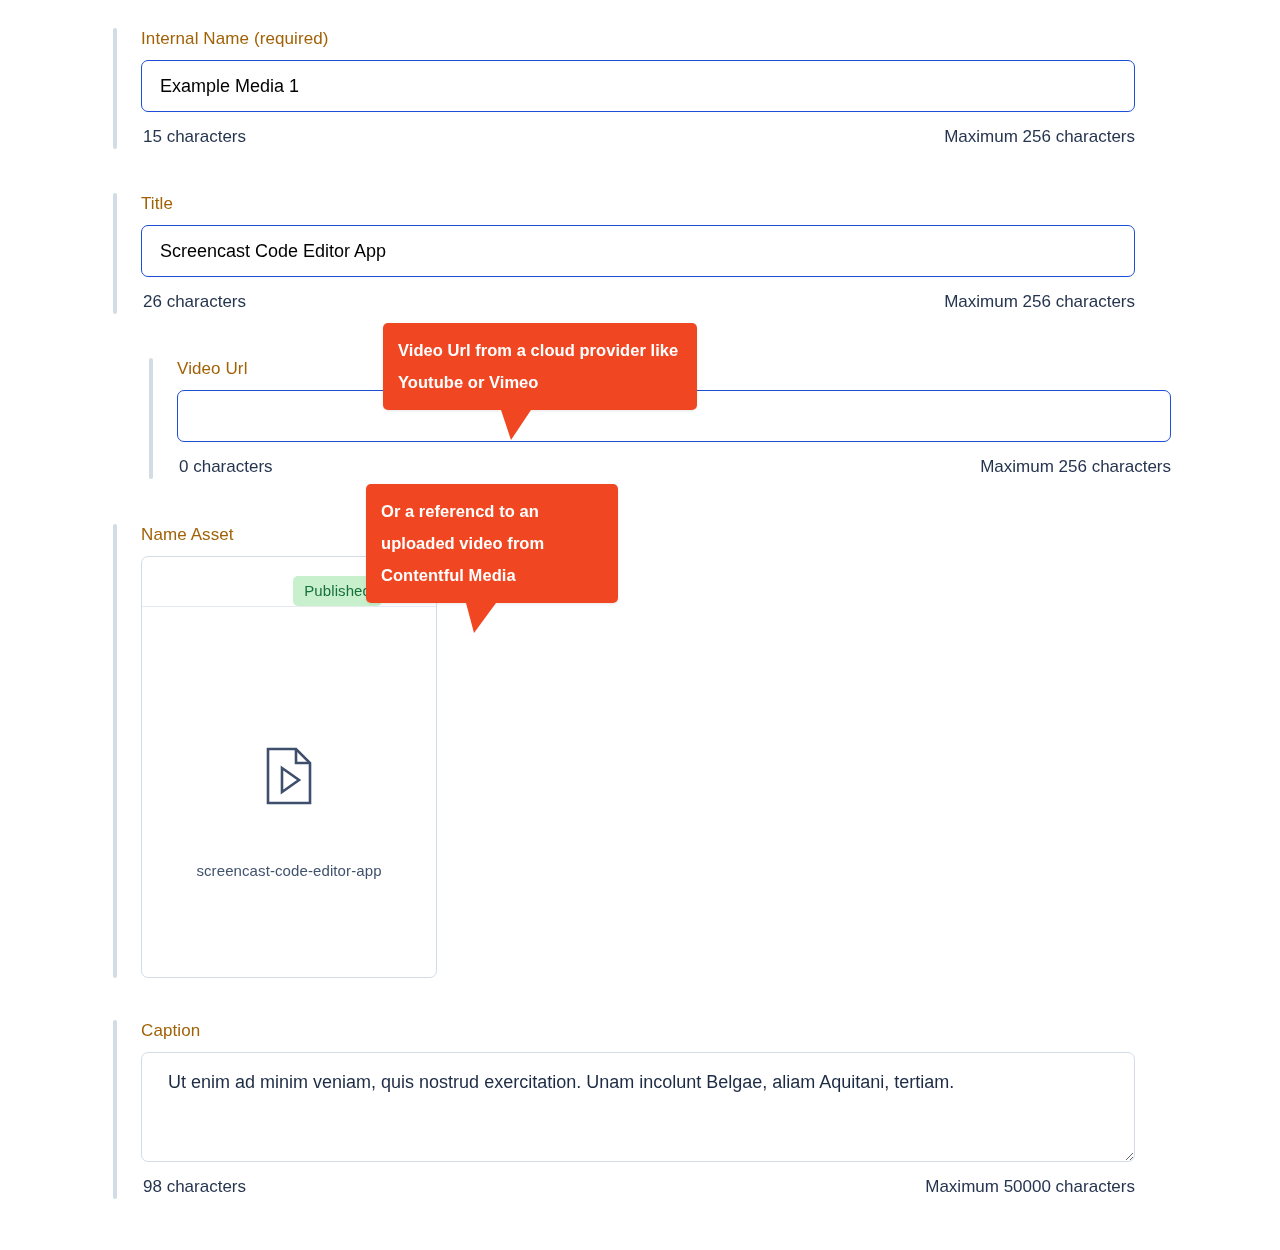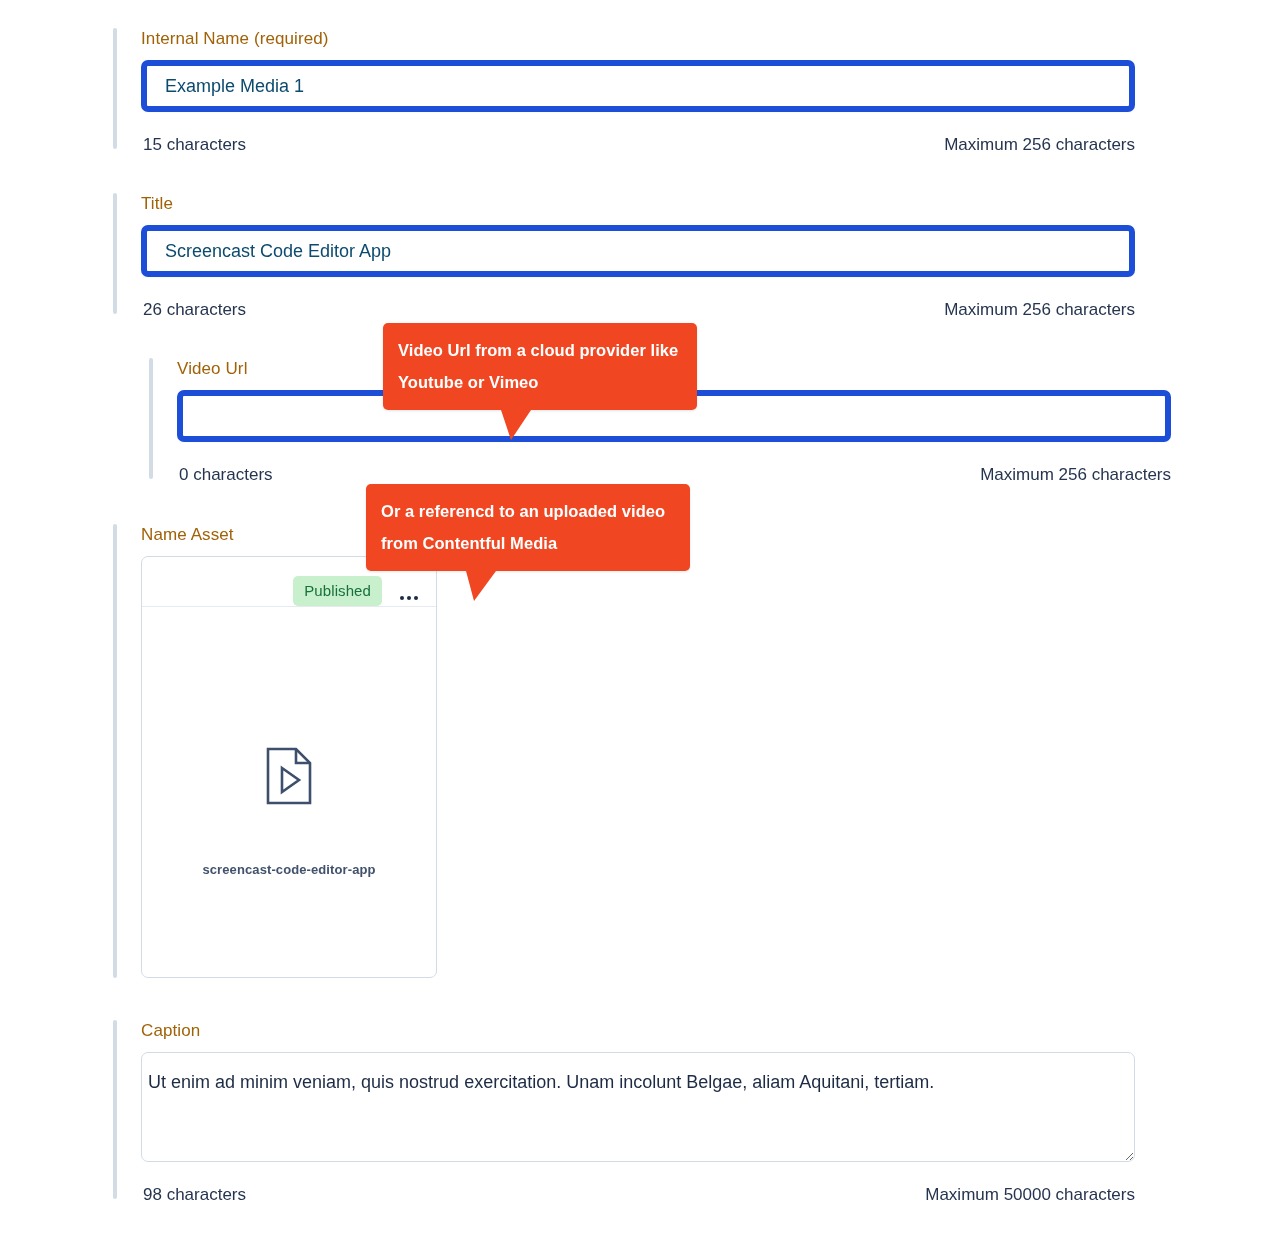--- a/index.html
+++ b/index.html
@@ -41,56 +41,56 @@
     line-height: 22px;
     color: #a16207;
     letter-spacing: 0.1px;
     margin-bottom: 10px;
   }
 
   .text-input {
     display: block;
     width: 994px;
     height: 52px;
-    border: 6px solid #1d4ed8;
+    border: 1px solid #1d4ed8;
     border-radius: 7px;
     background: #ffffff;
     font-family: "Liberation Sans", sans-serif;
     font-size: 18px;
-    color: #0c4a6e;
+    color: #000000;
     padding: 0 18px;
     outline: none;
     box-shadow: 0 1px 0 rgba(27,40,63,0.02);
   }
 
   .textarea-input {
     display: block;
     width: 994px;
     height: 110px;
     border: 1px solid #d3dce6;
     border-radius: 7px;
     background: #ffffff;
     font-family: "Liberation Sans", sans-serif;
     font-size: 18px;
     color: #1d2b45;
-    padding: 16px 6px;
+    padding: 16px 26px;
     outline: none;
     resize: vertical;
     line-height: 1.45;
   }
 
   .meta-row {
     position: relative;
     width: 994px;
     margin-top: 13px;
     height: 24px;
   }
   .meta-left, .meta-right {
     position: absolute;
-    top: 8px;
+    top: 0;
     font-size: 17px;
     line-height: 24px;
     color: #26354f;
   }
   .meta-left { left: 2px; }
   .meta-right { right: 0px; }
 
   
   .asset-card {
     position: relative;
@@ -147,24 +147,23 @@
     top: 140px;
     display: flex;
     justify-content: center;
   }
   .asset-filename {
     position: absolute;
     left: 0;
     right: 0;
     top: 255px;
     text-align: center;
-    font-size: 13px;
+    font-size: 15px;
     color: #41526d;
     letter-spacing: 0.1px;
-    font-weight: bold;
   }
 
   
   .callout {
     position: absolute;
     background: #f04722;
     color: #ffffff;
     font-size: 16.5px;
     font-weight: bold;
     line-height: 32px;
@@ -259,18 +258,18 @@
       <span class="meta-left">98 characters</span>
       <span class="meta-right">Maximum 50000 characters</span>
     </div>
   </div>
 
   <div class="callout callout-1" style="left:383px; top:323px; width:314px;">
     <span>Video Url from a cloud provider like Youtube or Vimeo</span>
     <span class="tail"></span>
   </div>
 
-  <div class="callout callout-2" style="left:366px; top:484px; width:324px;">
+  <div class="callout callout-2" style="left:366px; top:484px; width:252px;">
     <span>Or a referencd to an uploaded video from Contentful Media</span>
     <span class="tail"></span>
   </div>
 
 </div>
 
 </body></html>

